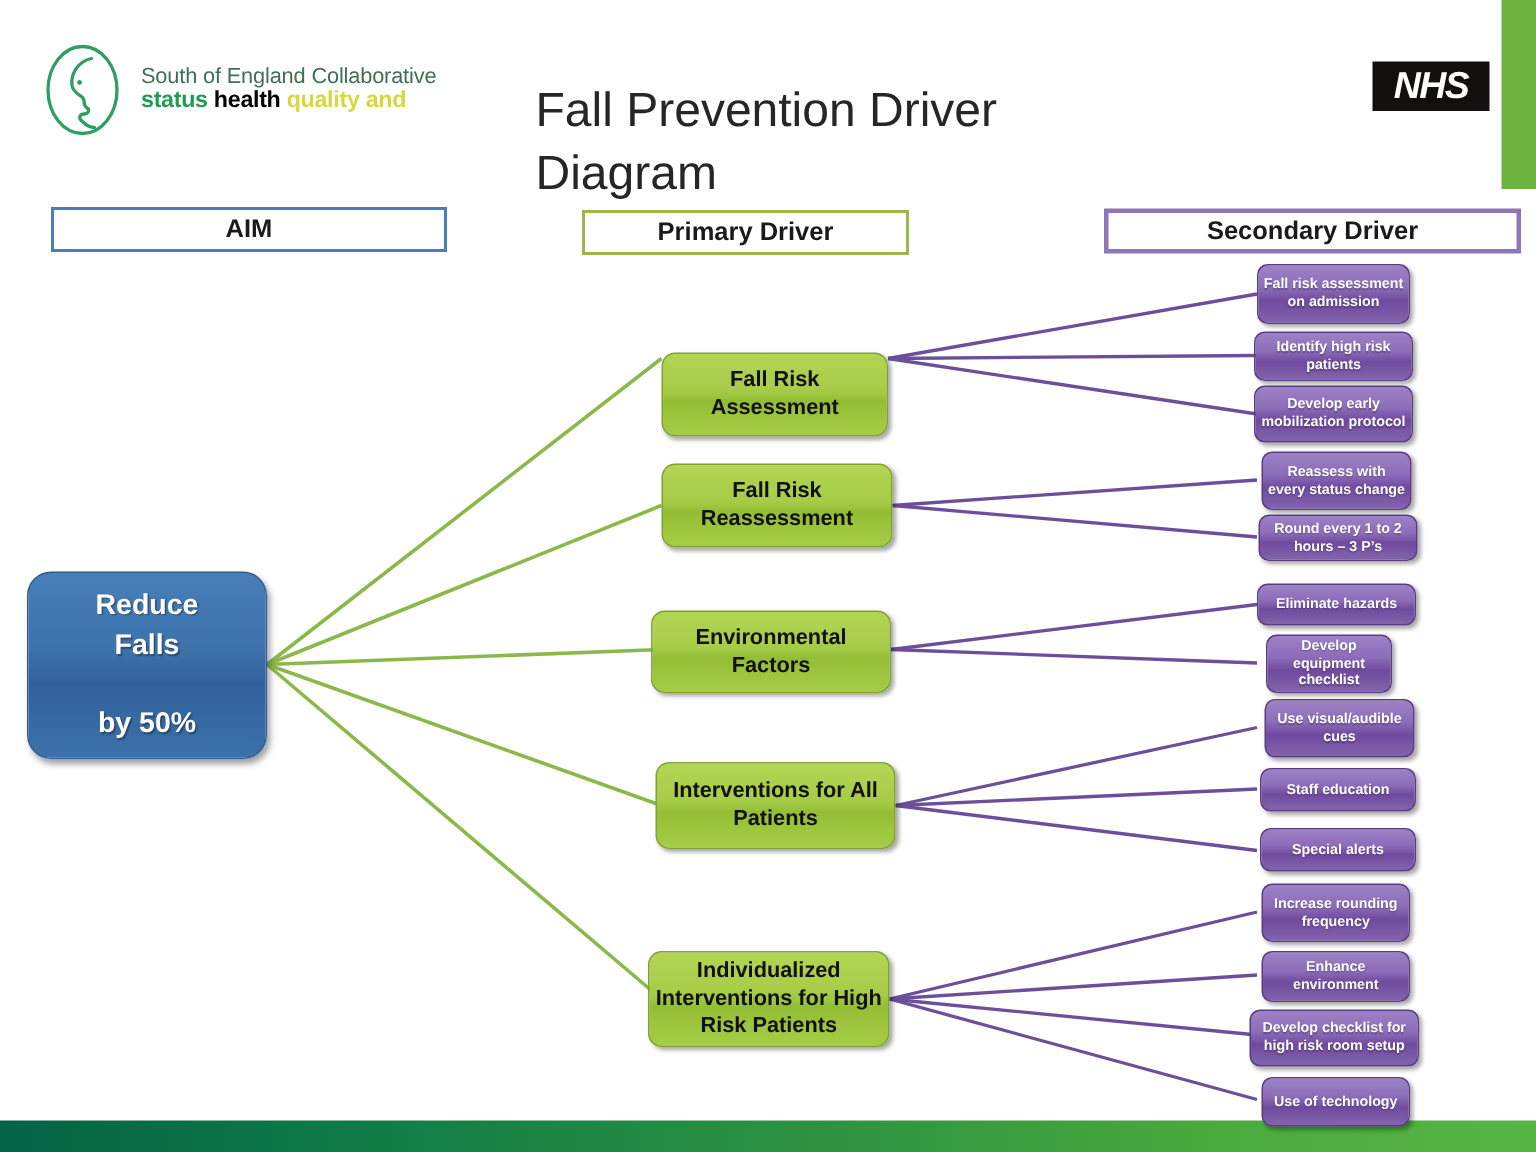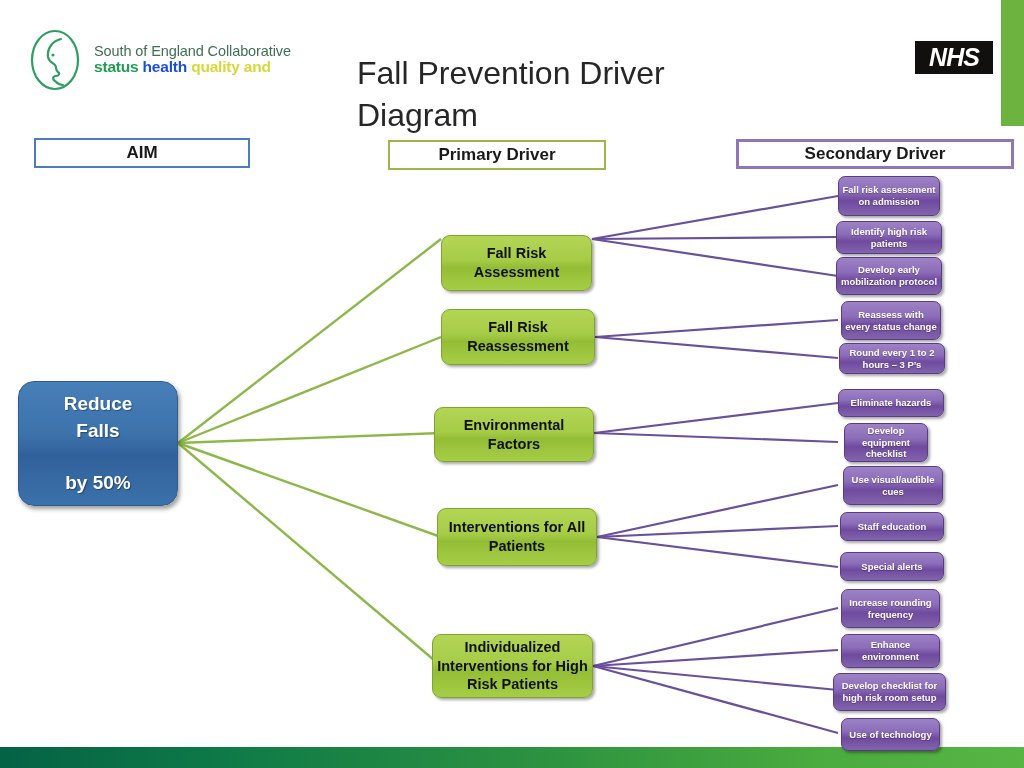--- a/index.html
+++ b/index.html
@@ -58,21 +58,21 @@
     font-size: 15.5px;
     font-weight: bold;
     letter-spacing: -0.2px;
   }
   .logo-l3 {
     font-size: 15.5px;
     font-weight: bold;
     letter-spacing: -0.2px;
   }
   .c-green { color: #1f9d55; }
-  .c-lime  { color: #1d4ed8; }
+  .c-lime  { color: #000000; }
   .c-yell  { color: #d8d83c; margin-top: 11px; }
   .c-teal  { color: #2e9e74; }
   .c-olive { color: #b5bd3a; }
 
   
   .nhs {
     position: absolute;
     left: 915px; top: 41px;
     width: 78px; height: 33px;
     background: #12100e;
@@ -104,21 +104,21 @@
     display: flex;
     align-items: center;
     justify-content: center;
     font-size: 17px;
     font-weight: bold;
     color: #1a1a1a;
     box-sizing: border-box;
   }
   .col-head.aim {
     left: 34px; top: 138px;
-    width: 216px; height: 30px;
+    width: 264px; height: 30px;
     border: 2px solid #4a7ebb;
   }
   .col-head.primary {
     left: 388px; top: 140px;
     width: 218px; height: 30px;
     border: 2px solid #9cb84b;
   }
   .col-head.secondary {
     left: 736px; top: 139px;
     width: 278px; height: 30px;

